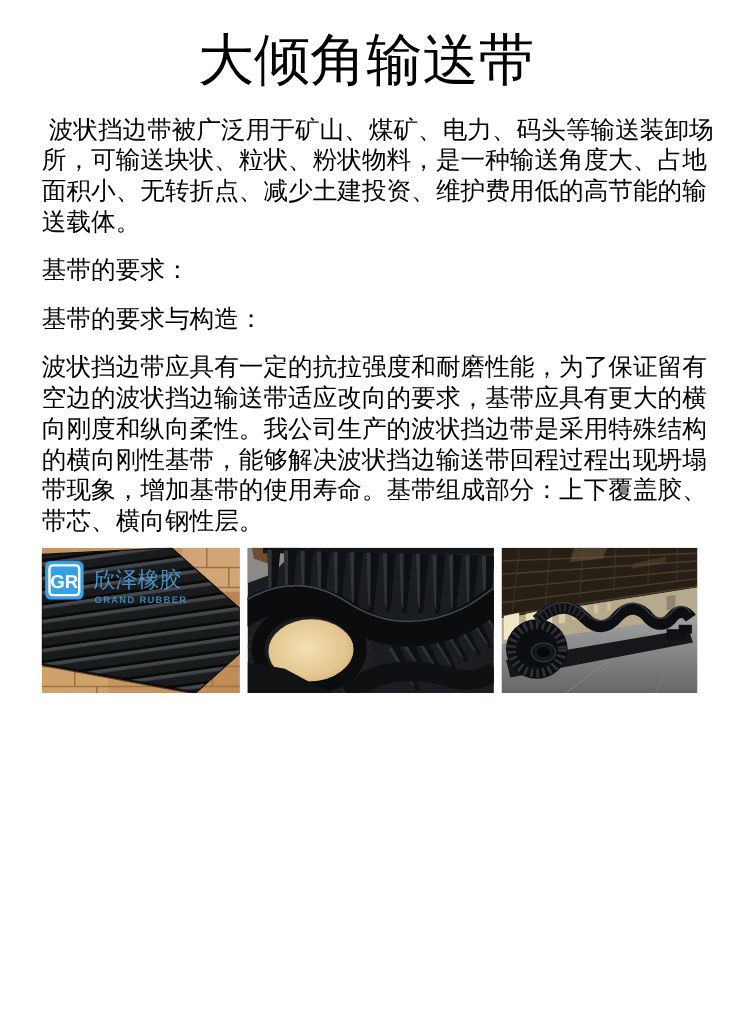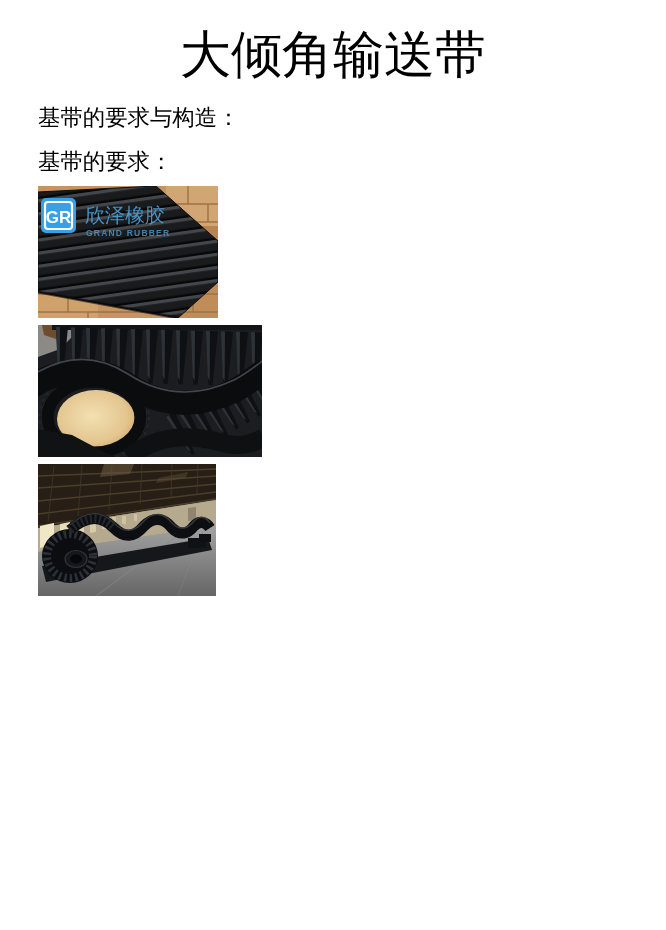--- a/index.html
+++ b/index.html
@@ -27,36 +27,45 @@
     line-height: 28px;
   }
   .para {
     margin: 0 0 16px 0;
     white-space: pre-wrap;
   }
   .photos {
     display: flex;
     gap: 7px;
     margin-top: -6px;
-    flex-direction: column;
   }
   figure { margin: 0; padding: 0; }
   .photo svg { display: block; }
 </style>
 </head>
 <body>
 
 <main class="page">
 
   <h1 class="title">大倾角输送带</h1>
 
   <div class="body-text">
 
+    <p class="para"> 波状挡边带被广泛用于矿山、煤矿、电力、码头等输送装卸场
+所，可输送块状、粒状、粉状物料，是一种输送角度大、占地
+面积小、无转折点、减少土建投资、维护费用低的高节能的输
+送载体。</p>
+    <p class="para">基带的要求：</p>
     <p class="para">基带的要求与构造：</p>
-    <p class="para">基带的要求：</p>
+    <p class="para">波状挡边带应具有一定的抗拉强度和耐磨性能，为了保证留有
+空边的波状挡边输送带适应改向的要求，基带应具有更大的横
+向刚度和纵向柔性。我公司生产的波状挡边带是采用特殊结构
+的横向刚性基带，能够解决波状挡边输送带回程过程出现坍塌
+带现象，增加基带的使用寿命。基带组成部分：上下覆盖胶、
+带芯、横向钢性层。</p>
 
     <div class="photos">
 
       <figure class="photo">
         <svg width="180" height="132" viewBox="0 0 180 132">
           <defs>
             <pattern id="beltStripes" width="10" height="13" patternUnits="userSpaceOnUse" patternTransform="rotate(-8)">
               <rect x="0" y="0" width="10" height="13" fill="#191b1d"></rect>
               <rect x="0" y="0" width="10" height="3.2" fill="#43474b"></rect>
               <rect x="0" y="10.6" width="10" height="2.4" fill="#060707"></rect>

